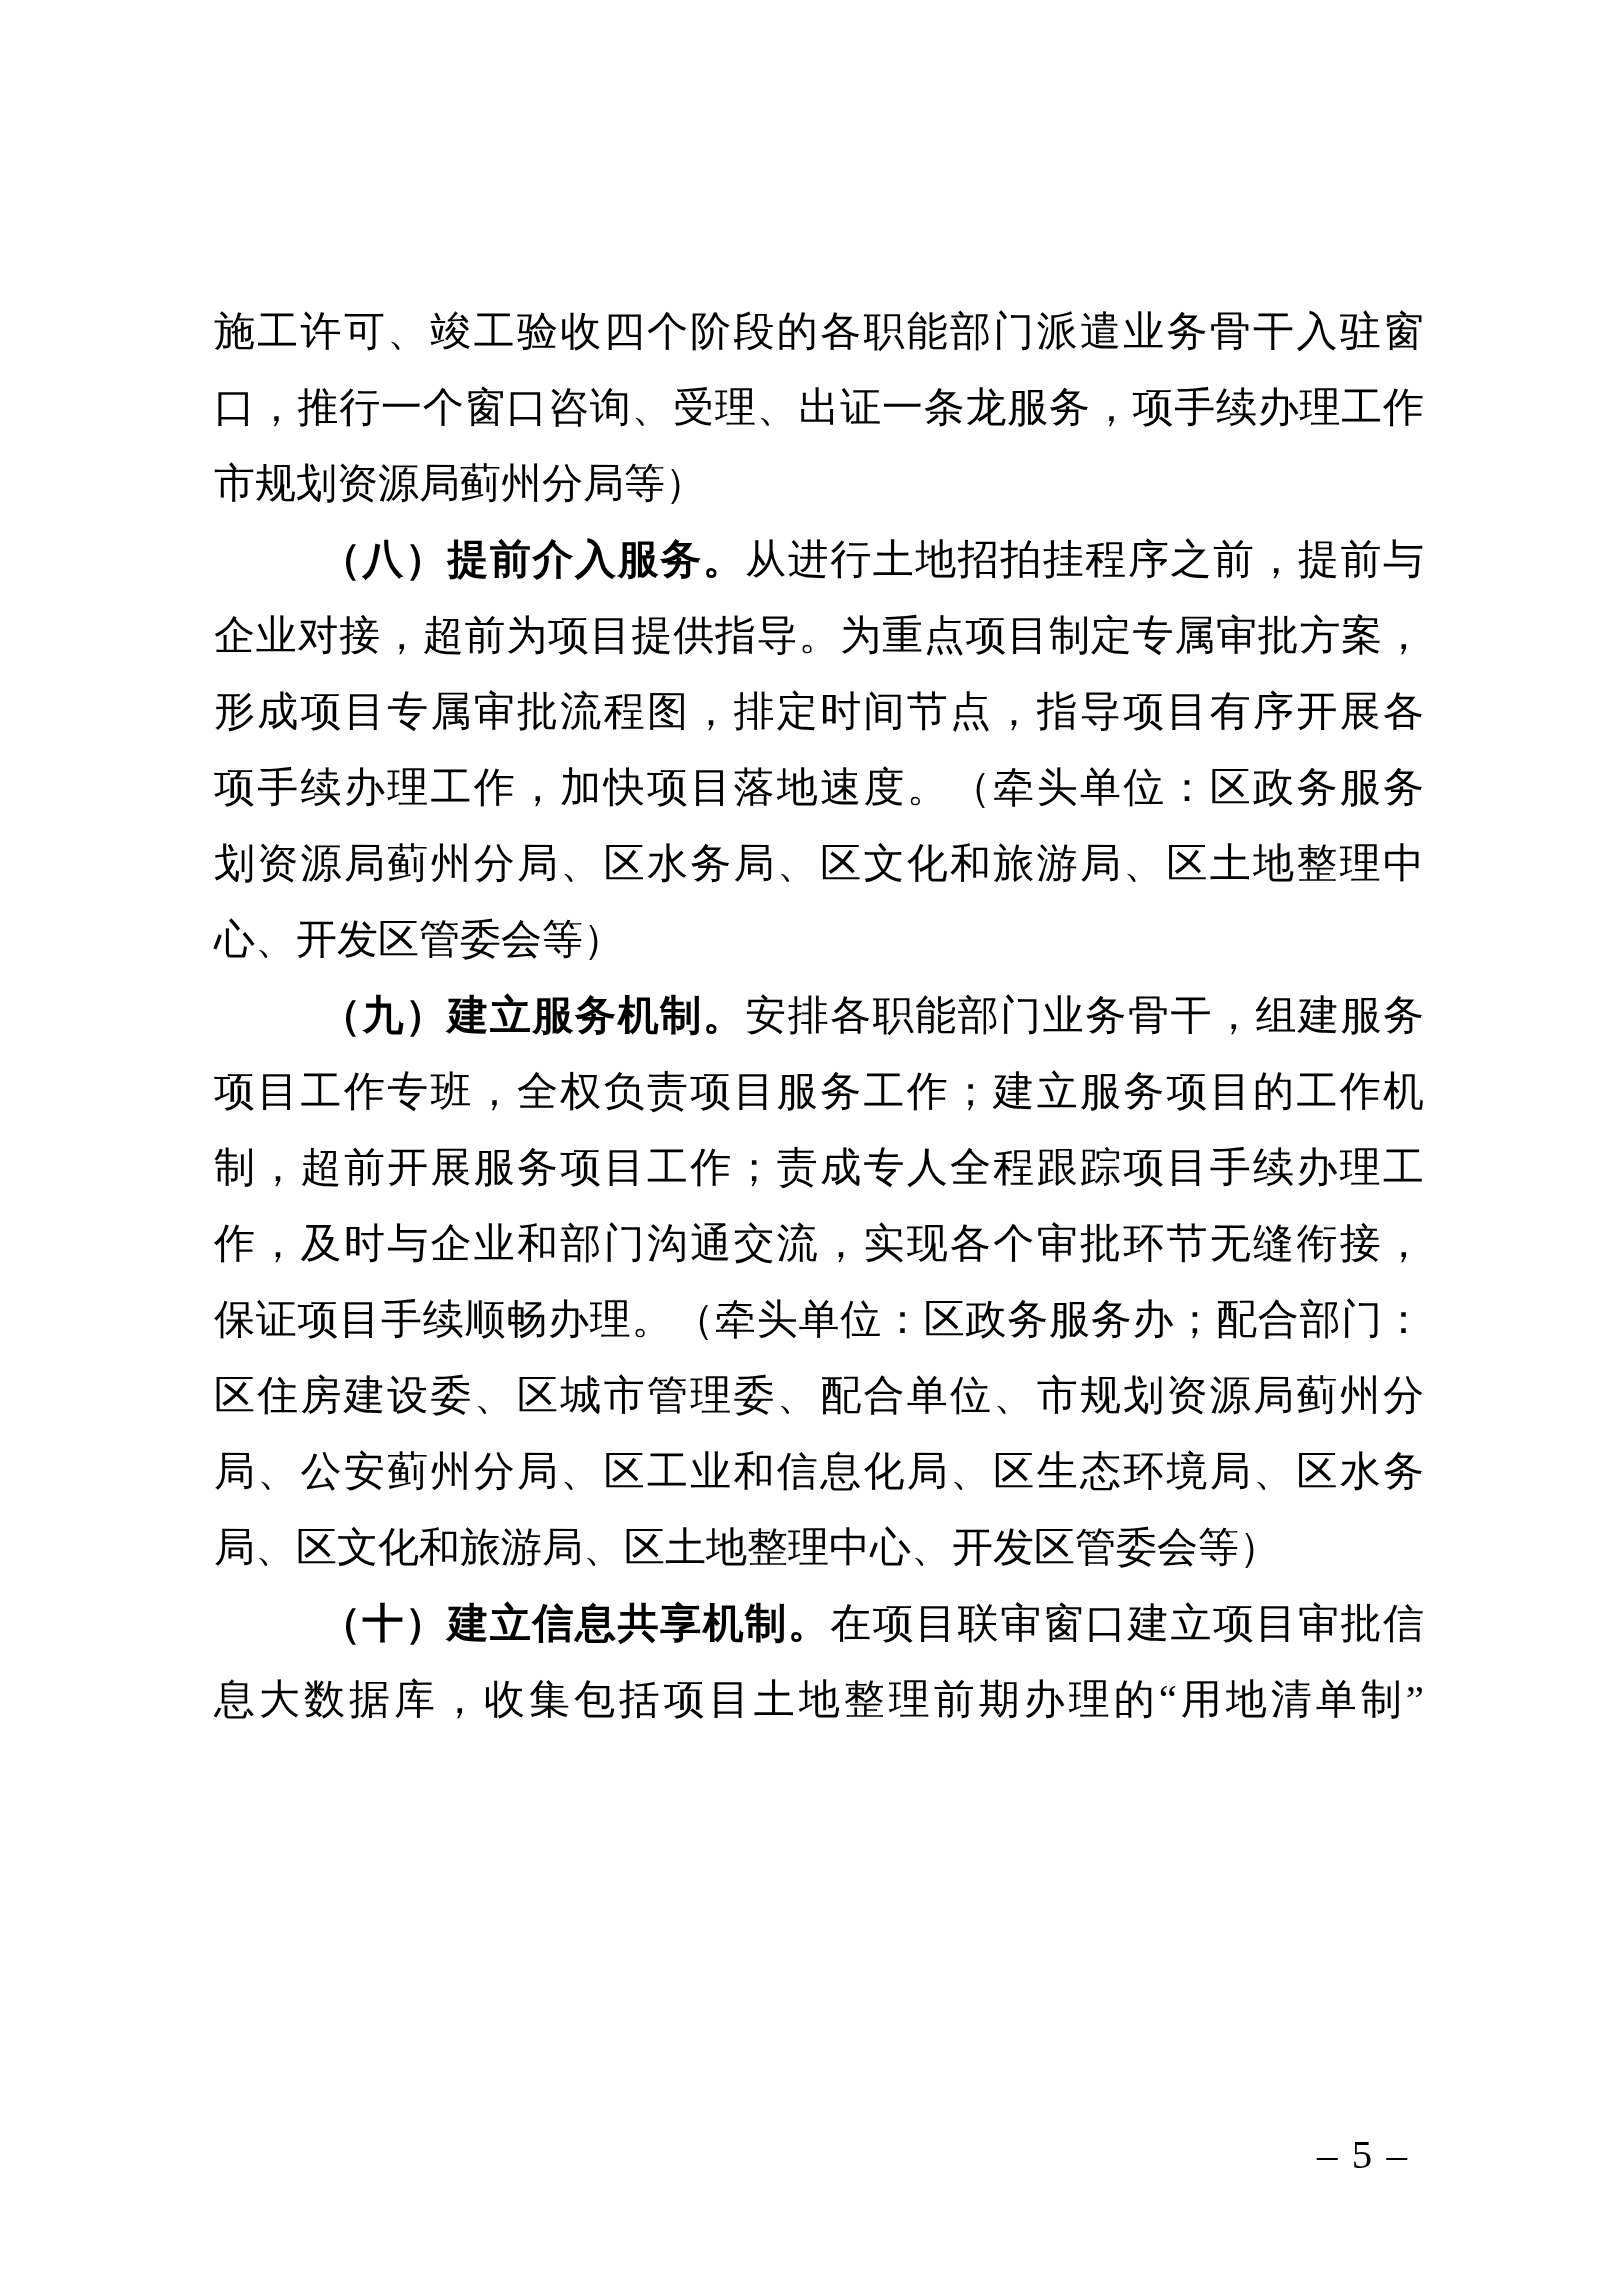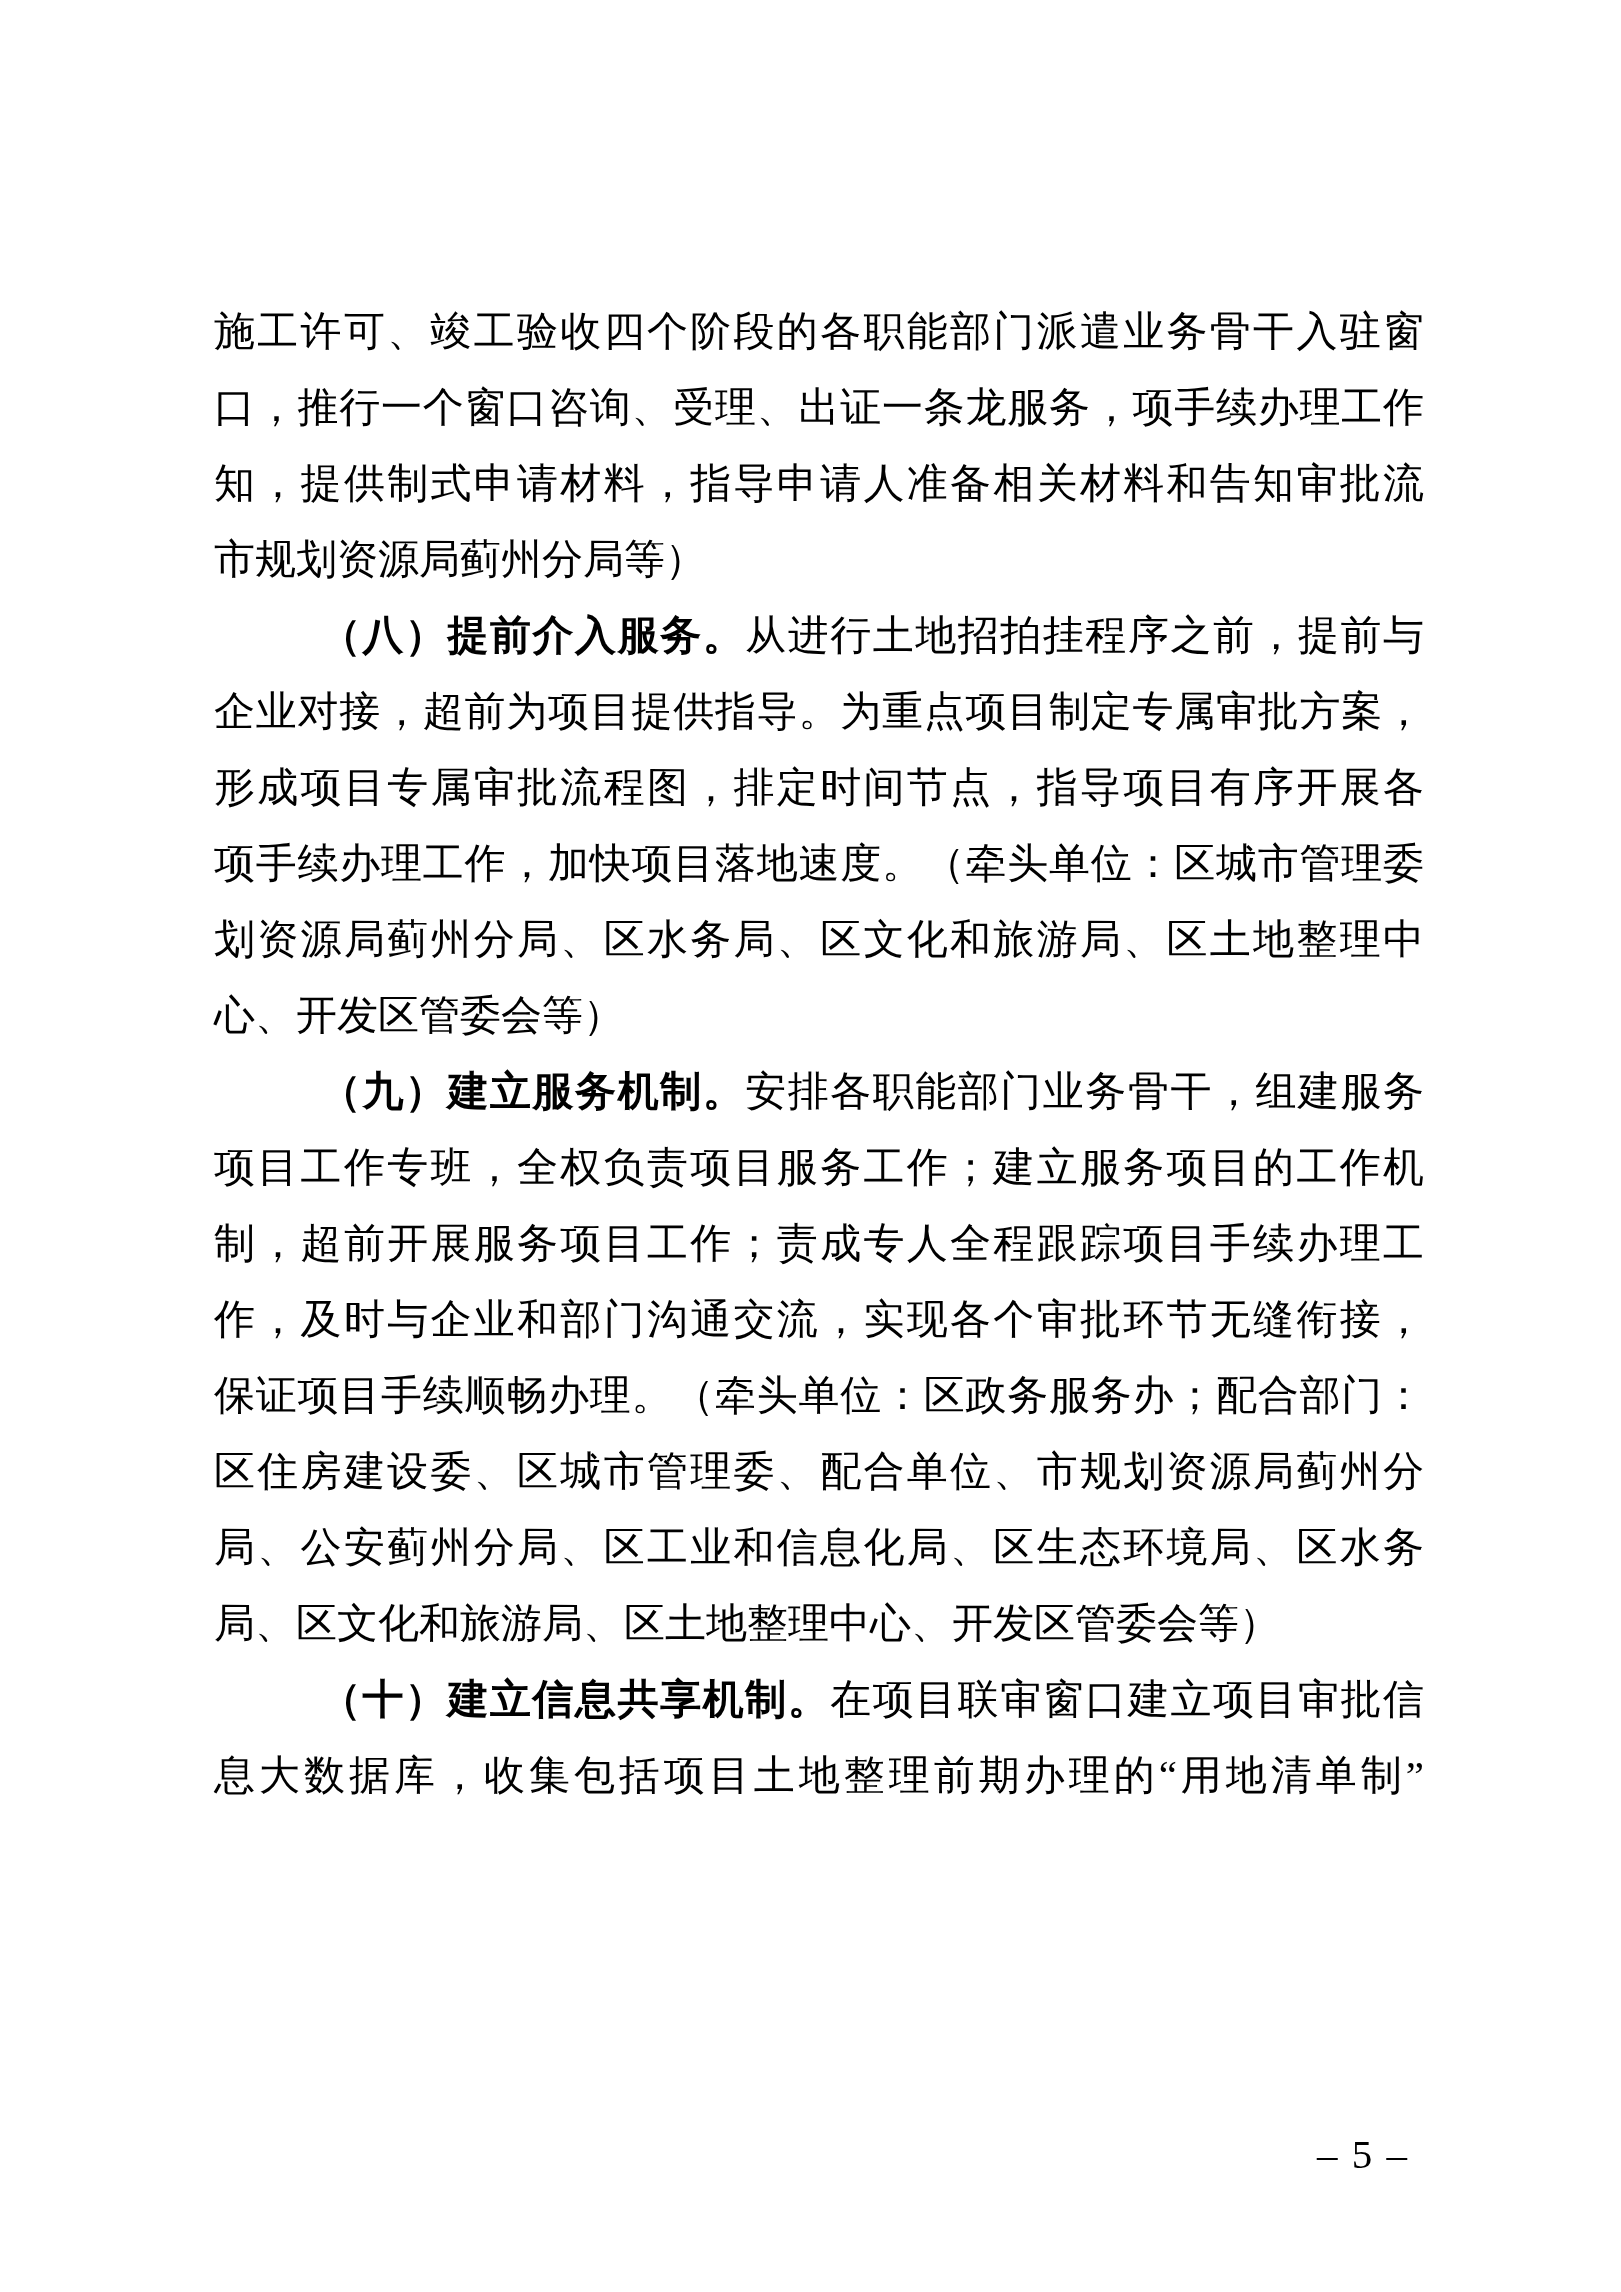--- a/index.html
+++ b/index.html
@@ -55,26 +55,25 @@
     color: #000000;
   }
 </style>
 </head>
 <body>
 
 <div class="page">
   <div class="doc-text">
       <div class="line"><span>施工许可、竣工验收四个阶段的各职能部门派遣业务骨干入驻窗</span></div>
       <div class="line"><span>口，推行一个窗口咨询、受理、出证一条龙服务，项手续办理工作</span></div>
-      <div class="line"><span>知，提供制式申请材料，指导申请人准备相关材料和告知审批流</span></div>
       <div class="line short"><span>市规划资源局蓟州分局等）</span></div>
       <div class="line indent"><span class="bold">（八）提前介入服务。</span><span>从进行土地招拍挂程序之前，提前与</span></div>
       <div class="line"><span>企业对接，超前为项目提供指导。为重点项目制定专属审批方案，</span></div>
       <div class="line"><span>形成项目专属审批流程图，排定时间节点，指导项目有序开展各</span></div>
-      <div class="line"><span>项手续办理工作，加快项目落地速度。（牵头单位：区城市管理委</span></div>
+      <div class="line"><span>项手续办理工作，加快项目落地速度。（牵头单位：区政务服务</span></div>
       <div class="line"><span>划资源局蓟州分局、区水务局、区文化和旅游局、区土地整理中</span></div>
       <div class="line short"><span>心、开发区管委会等）</span></div>
       <div class="line indent"><span class="bold">（九）建立服务机制。</span><span>安排各职能部门业务骨干，组建服务</span></div>
       <div class="line"><span>项目工作专班，全权负责项目服务工作；建立服务项目的工作机</span></div>
       <div class="line"><span>制，超前开展服务项目工作；责成专人全程跟踪项目手续办理工</span></div>
       <div class="line"><span>作，及时与企业和部门沟通交流，实现各个审批环节无缝衔接，</span></div>
       <div class="line"><span>保证项目手续顺畅办理。（牵头单位：区政务服务办；配合部门：</span></div>
       <div class="line"><span>区住房建设委、区城市管理委、配合单位、市规划资源局蓟州分</span></div>
       <div class="line"><span>局、公安蓟州分局、区工业和信息化局、区生态环境局、区水务</span></div>
       <div class="line short"><span>局、区文化和旅游局、区土地整理中心、开发区管委会等）</span></div>

